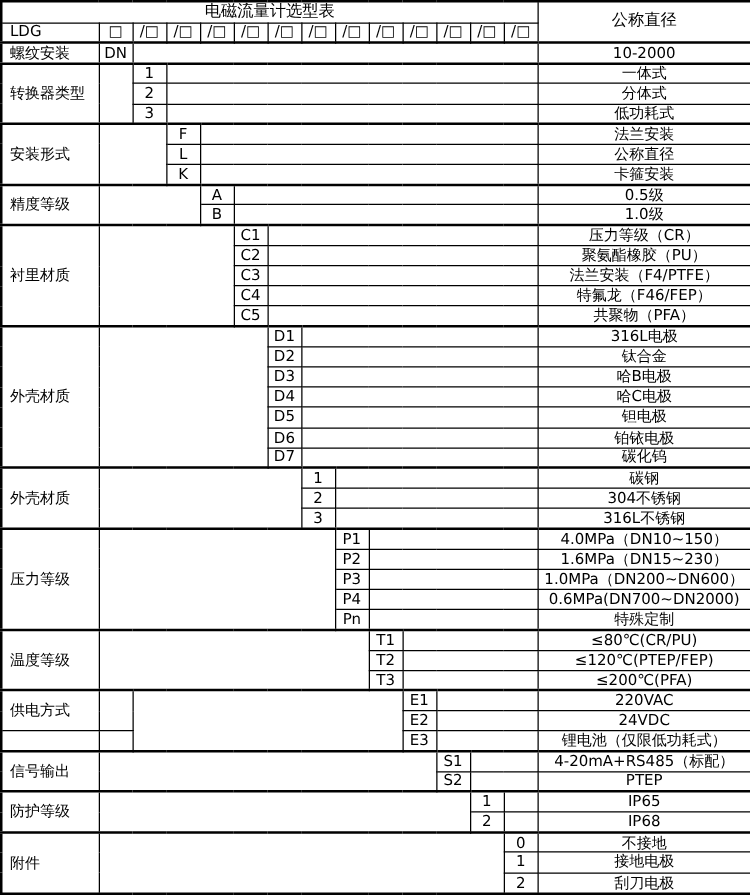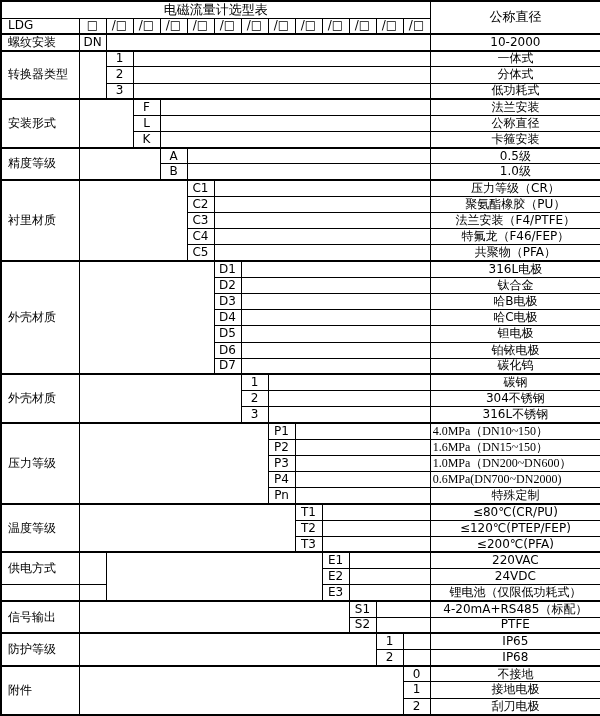--- a/index.html
+++ b/index.html
@@ -25,21 +25,21 @@
     text-align: center;
     vertical-align: middle;
     overflow: hidden;
     white-space: nowrap;
   }
   td.title { font-size: 13px; }
   td.fnhdr { font-size: 13px; }
   td.label { text-align: left; padding-left: 6px; }
   td.code  { text-align: center; }
   td.desc  { }
-  td.desc.left { text-align: left; padding-left: 2px; font-family: Liberation Serif, serif; }
+  td.desc.left { text-align: center; padding-left: 2px; }
   td.gtop { border-top: 2px solid #000; }
   td.boxcell { font-size: 12px; }
 </style>
 </head>
 <body>
 
 <table class="sel">
   <colgroup>
     <col style="width:78px">
     <col style="width:27px">
@@ -215,21 +215,21 @@
       <tr>
         <td class="label gtop" rowspan="5">压力等级</td>
         <td class="gtop" colspan="7" rowspan="5"></td>
         <td class="code gtop">P1</td>
         <td class="gtop" colspan="5"></td>
         <td class="desc left gtop">4.0MPa（DN10~150）</td>
       </tr>
       <tr>
         <td class="code">P2</td>
         <td colspan="5"></td>
-        <td class="desc left">1.6MPa（DN15~150）</td>
+        <td class="desc left">1.6MPa（DN15~230）</td>
       </tr>
       <tr>
         <td class="code">P3</td>
         <td colspan="5"></td>
         <td class="desc left">1.0MPa（DN200~DN600）</td>
       </tr>
       <tr>
         <td class="code">P4</td>
         <td colspan="5"></td>
         <td class="desc left">0.6MPa(DN700~DN2000)</td>
@@ -279,21 +279,21 @@
       <tr>
         <td class="label gtop" rowspan="2">信号输出</td>
         <td class="gtop" colspan="10" rowspan="2"></td>
         <td class="code gtop">S1</td>
         <td class="gtop" colspan="2"></td>
         <td class="desc gtop">4-20mA+RS485（标配）</td>
       </tr>
       <tr>
         <td class="code">S2</td>
         <td colspan="2"></td>
-        <td class="desc">PTFE</td>
+        <td class="desc">PTEP</td>
       </tr>
       <tr>
         <td class="label gtop" rowspan="2">防护等级</td>
         <td class="gtop" colspan="11" rowspan="2"></td>
         <td class="code gtop">1</td>
         <td class="gtop"></td>
         <td class="desc gtop">IP65</td>
       </tr>
       <tr>
         <td class="code">2</td>

